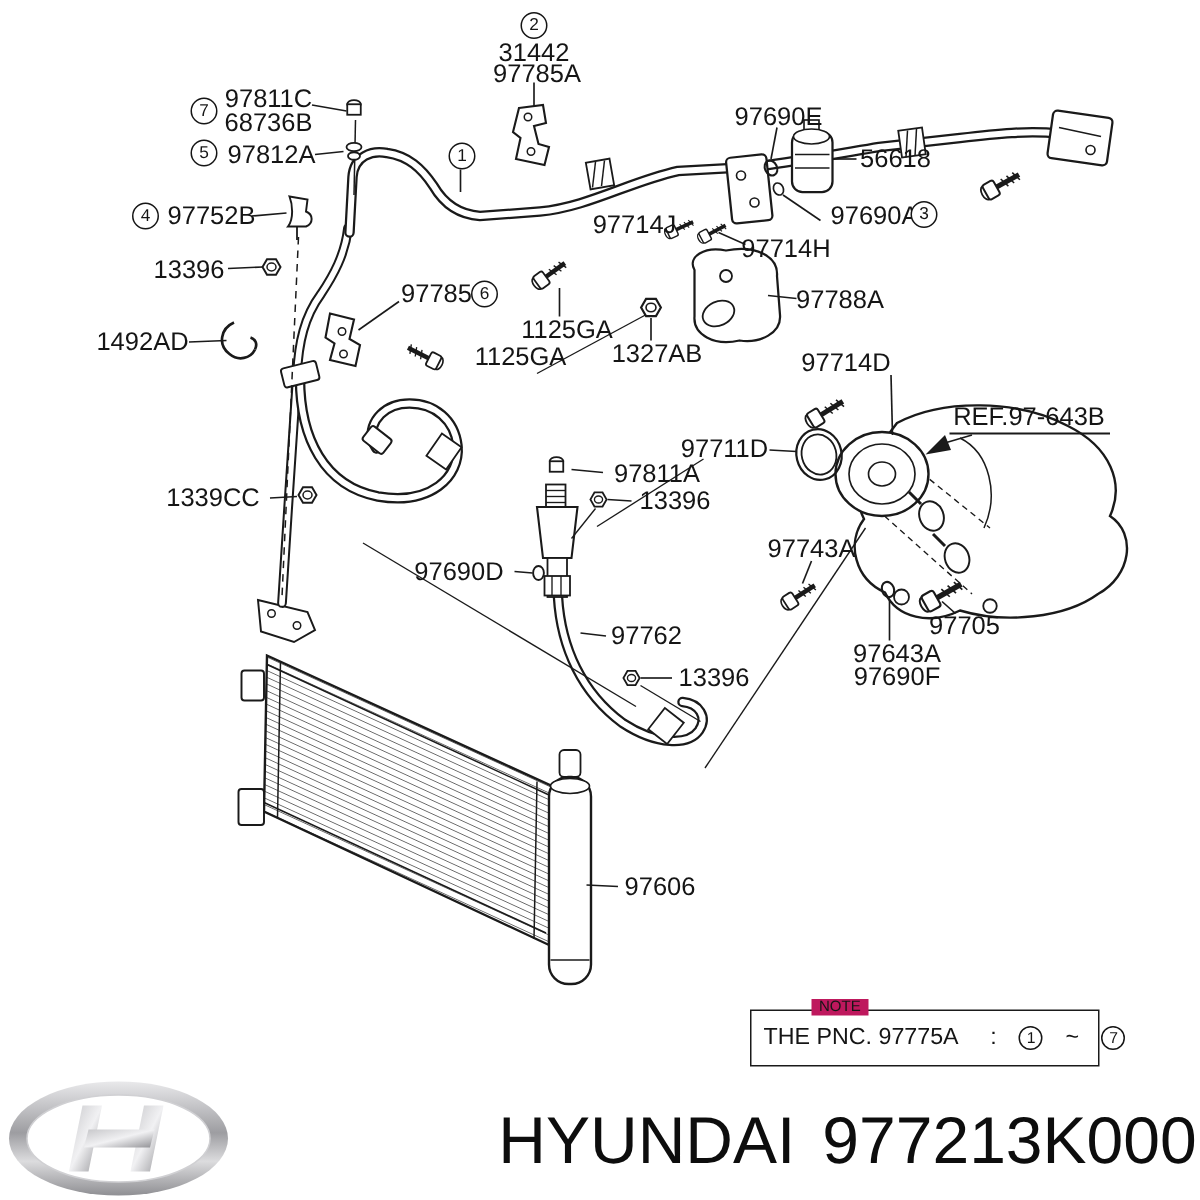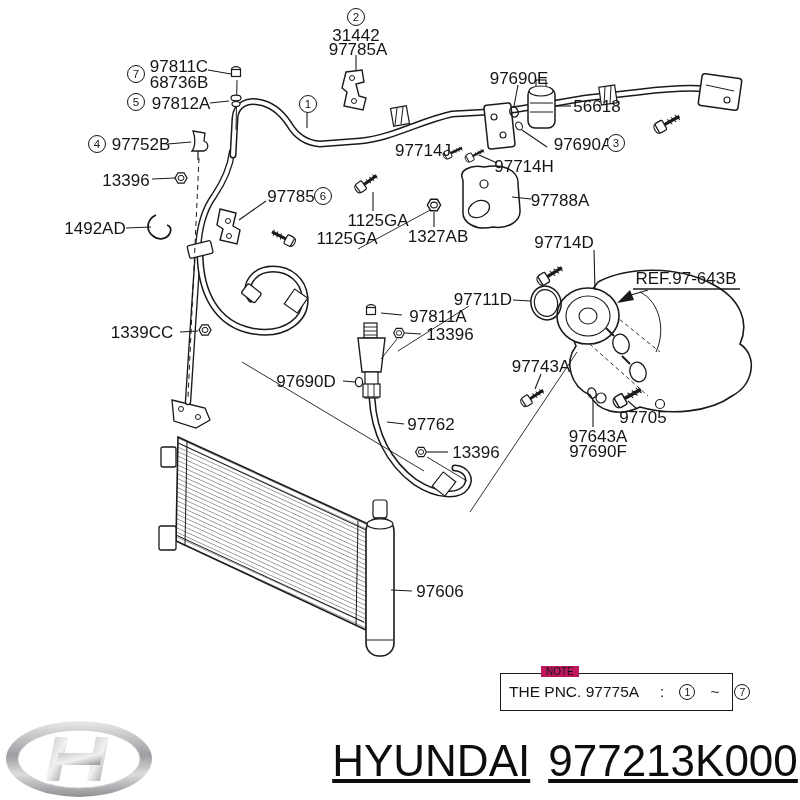--- a/index.html
+++ b/index.html
@@ -13,21 +13,21 @@
         color:#151515;box-sizing:border-box;background:#fff;}
   .notebox{position:absolute;left:500px;top:673px;width:233px;height:38px;border:1.6px solid #1a1a1a;
            box-sizing:border-box;}
   .notebox .ntitle{position:absolute;left:16px;top:-8px;background:#be185d;padding:0 5px;font-size:10px;color:#151515;margin-left:24px;}
   .notebox .nline{position:absolute;left:8px;top:9px;font-size:15.5px;color:#151515;white-space:nowrap;
                   display:flex;align-items:center;gap:15px;}
   .ncirc{display:inline-flex;width:16px;height:16px;border:1.3px solid #151515;border-radius:50%;
          font-size:10.5px;align-items:center;justify-content:center;box-sizing:border-box;}
   .footer-text{position:absolute;left:565px;top:761px;transform:translate(-50%,-50%);font-size:44px;
                color:#0d0d0d;white-space:nowrap;letter-spacing:0;}
-  .footer-text span{margin:0 9px;text-decoration:underline;}
+  .footer-text span{margin:0 9px;}
 </style>
 </head>
 <body>
 
 <div class="stage">
 
 <svg class="art" width="800" height="800" viewBox="0 0 800 800">
   <defs>
     <pattern id="hatch" patternUnits="userSpaceOnUse" width="8" height="4.1" patternTransform="rotate(24.6)">
       <line x1="0" y1="0" x2="8" y2="0" stroke="#3a3a3a" stroke-width="0.9"></line>

